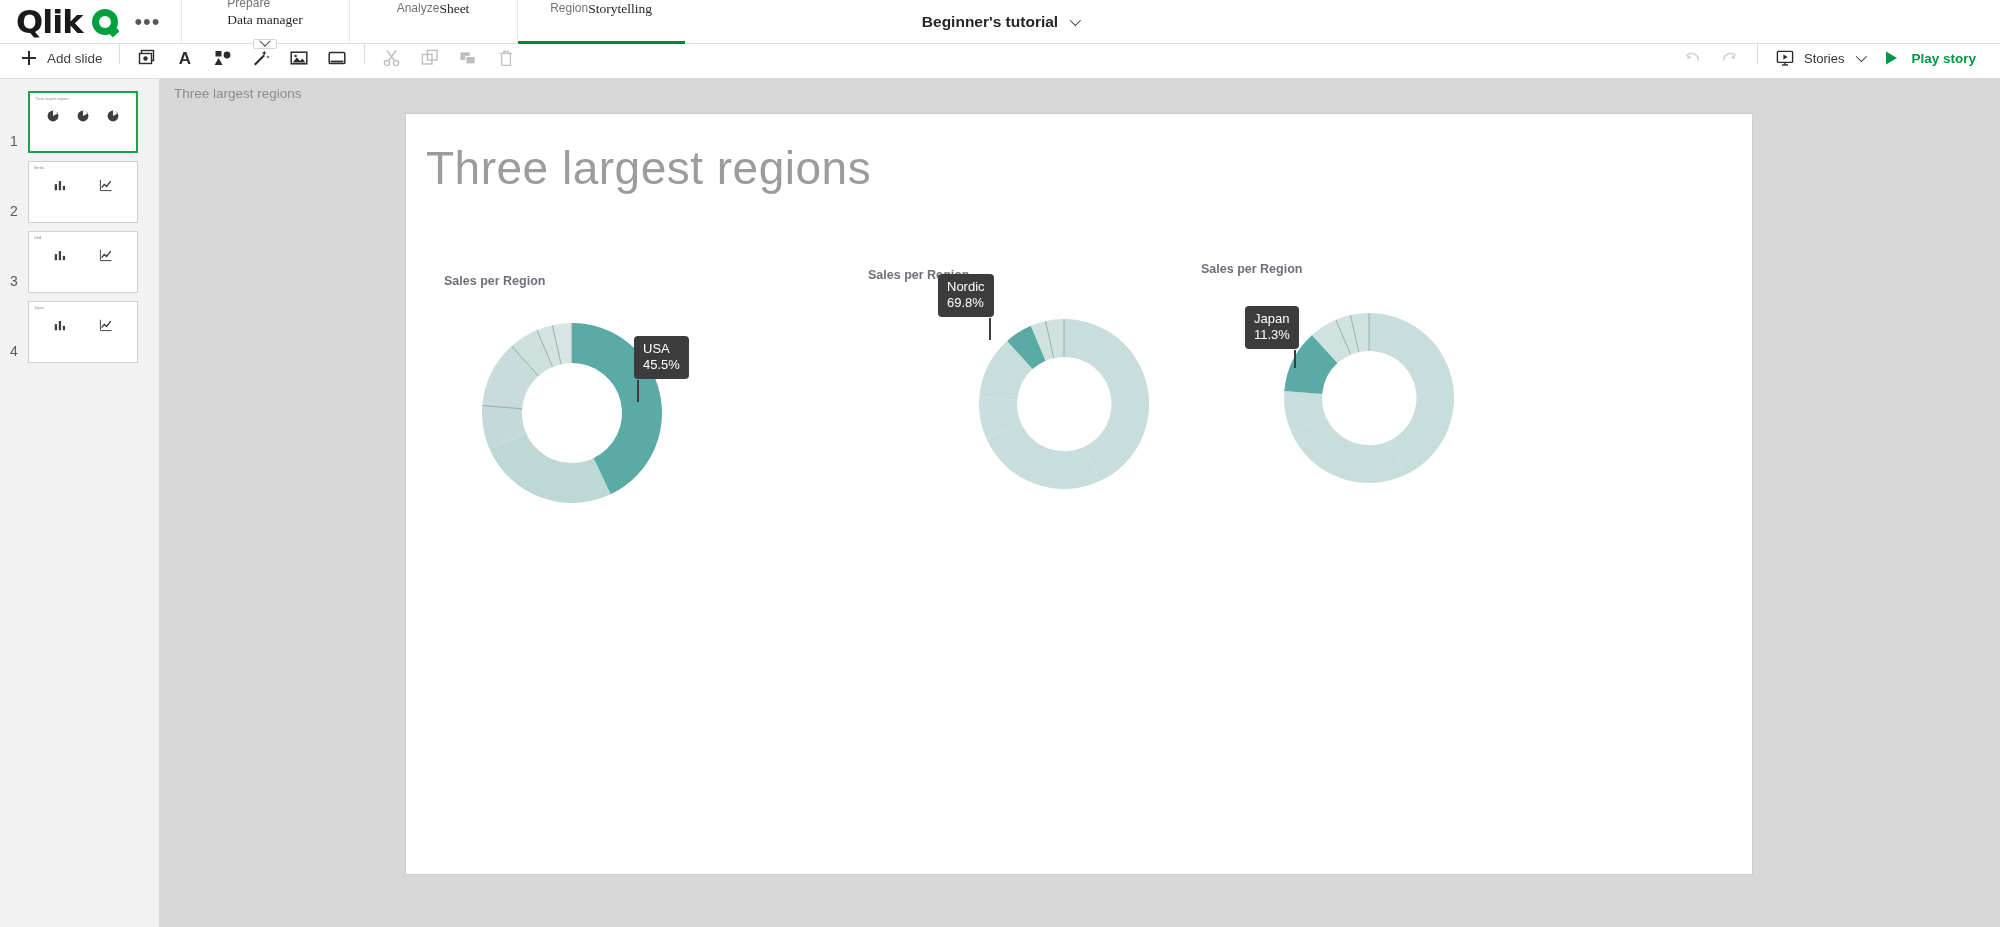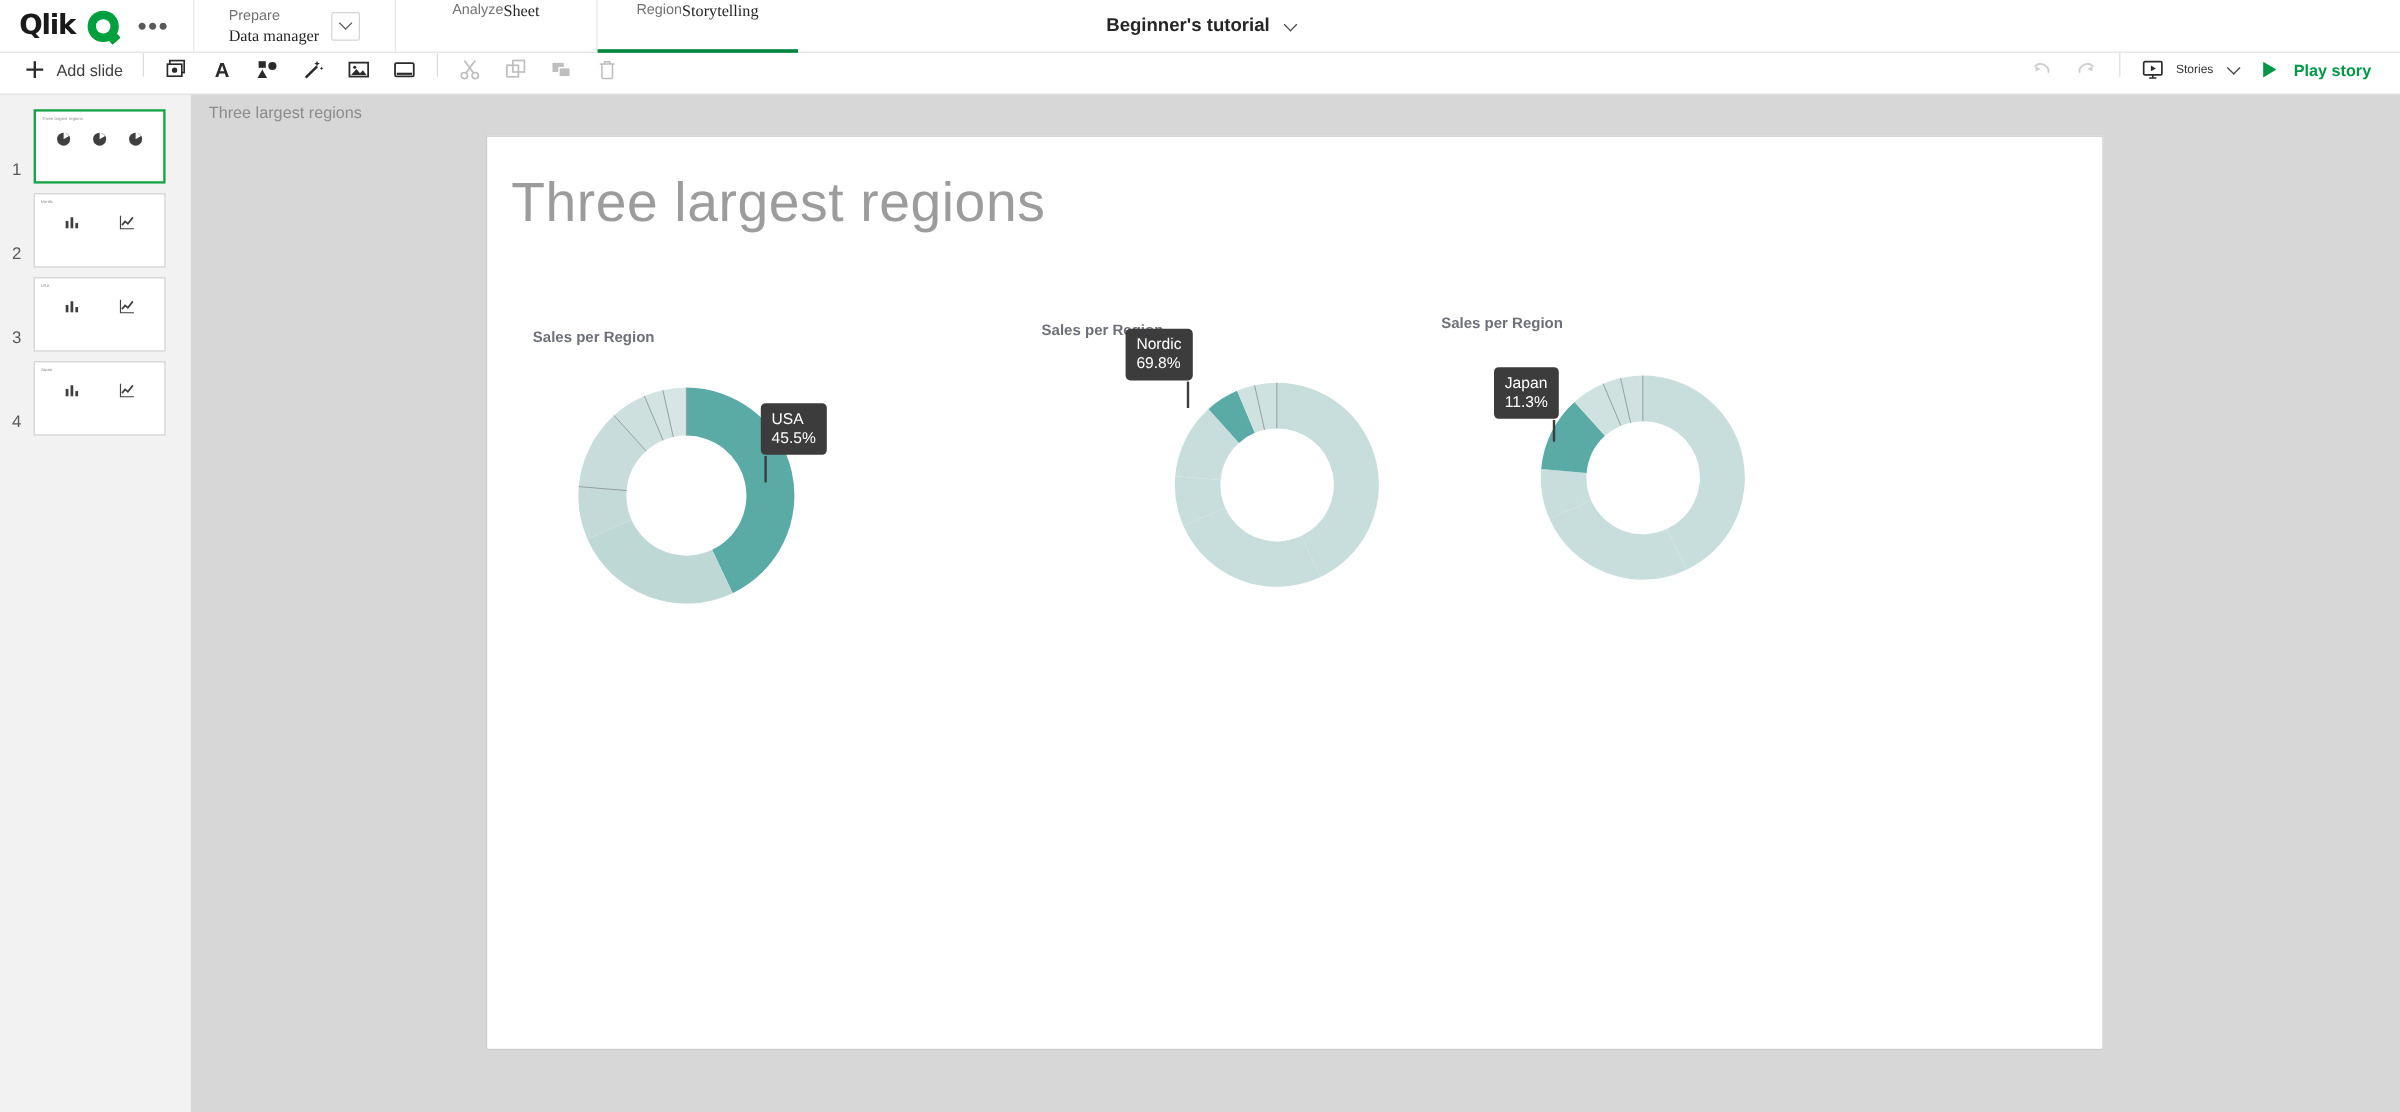--- a/index.html
+++ b/index.html
@@ -18,21 +18,21 @@
     background: #ffffff;
     position: relative;
     border-bottom: 1px solid #e0e0e0;
   }
   .logo-cell {
     display: flex; align-items: center;
     padding: 0 14px 0 16px;
     gap: 10px;
   }
   .qlik-word {
-    font-size: 23px; font-weight: bold; color: #1a1a1a;
+    font-size: 32px; font-weight: bold; color: #1a1a1a;
     letter-spacing: -1px; line-height: 1;
     font-family: "DejaVu Sans", sans-serif;
   }
   .qlik-mark {
     width: 26px; height: 26px; border-radius: 50%;
     background: #00a03e; position: relative; display:inline-block;
   }
   .qlik-mark::before{
     content:""; position:absolute; left:7px; top:7px;
     width:12px; height:12px; border-radius:50%; background:#ffffff;
@@ -53,21 +53,21 @@
     border-left: 1px solid #e6e6e6;
     min-width: 168px;
     cursor: pointer;
   }
   .nav-section .kicker { font-size: 12px; color: #737373; line-height: 16px; }
   .nav-section .main   { font-size: 13.5px; color: #262626; line-height: 18px; font-weight:400;font-family:Liberation Serif, serif;}
   .nav-section.active::after {
     content:""; position:absolute; left:0; right:0; bottom:-1px;
     height:3px; background:#00873d;
   }
-  .nav-section.with-caret { display:flex; flex-direction:row; align-items:center; gap:10px; }
+  .nav-section.with-caret { display:flex; flex-direction:column; align-items:center; gap:10px; }
   .nav-section.with-caret .labels { display:flex; flex-direction:column; }
   .caret-box {
     width:24px; height:24px; border:1px solid #d4d4d4; border-radius:2px;
     display:flex; align-items:center; justify-content:center;
     background:#fff;
   }
   .chev {
     width:8px; height:8px; border-right:1.6px solid #4d4d4d; border-bottom:1.6px solid #4d4d4d;
     transform: rotate(45deg) translate(-2px,-2px);
   }
@@ -94,21 +94,21 @@
   .tb-btn {
     display:flex; align-items:center; gap:7px;
     height:28px; padding: 0 8px; cursor:pointer; border-radius:2px;
     color:#404040; font-size:13.5px;
   }
   .tb-icon { display:flex; align-items:center; justify-content:center; width:22px; height:22px; }
   .tb-sep { width:1px; height:20px; background:#dcdcdc; margin: 0 8px; }
   .tb-spacer { flex:1; }
   .dis { opacity:0.30; cursor:default; }
   .playbtn { color:#009845; font-weight:bold; font-size:13.5px; gap:9px; padding-right:14px;}
-  .stories-btn { gap:8px; font-size:10px; color:#333; }
+  .stories-btn { gap:8px; font-size:13px; color:#333; }
 
   
   .body-row { display:flex; height: calc(927px - 44px - 35px); }
 
   
   .slidepanel {
     width: 160px; background:#f2f2f2; border-right:1px solid #d9d9d9;
     padding: 12px 0 0 0; overflow-y:auto; flex:none;
   }
   .slide-row { display:flex; align-items:flex-end; padding: 0 8px 0 0; margin-bottom: 8px; }

